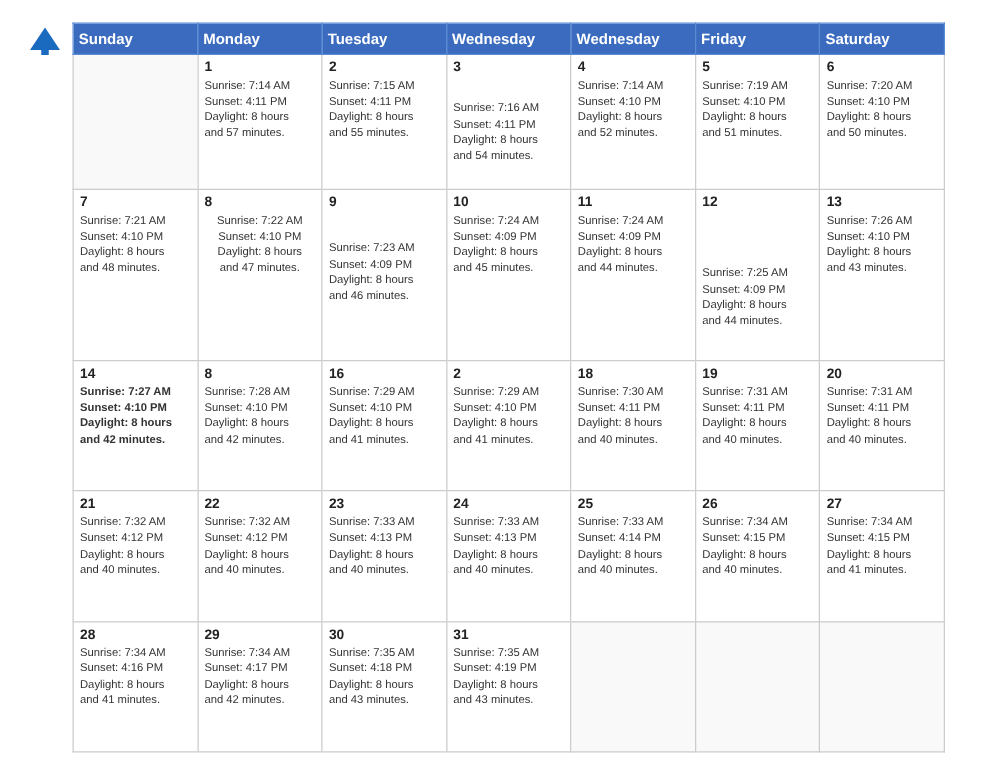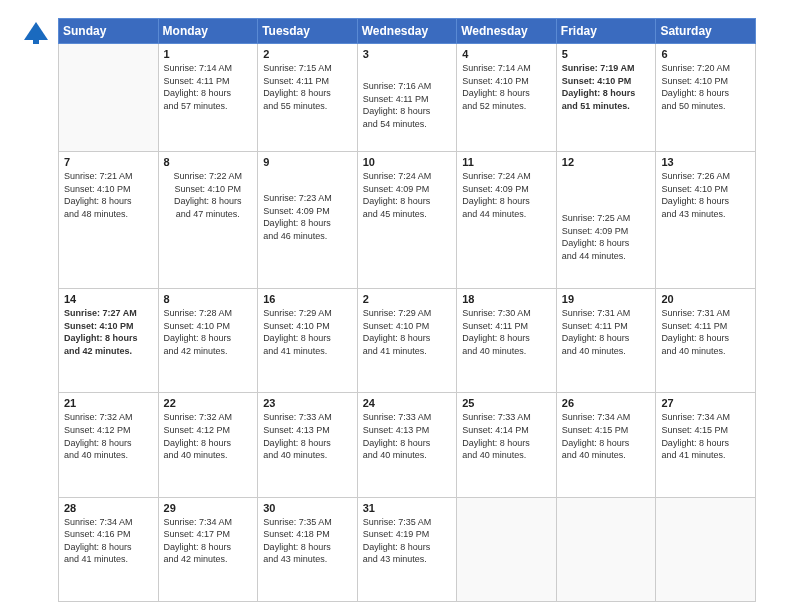--- a/index.html
+++ b/index.html
@@ -159,21 +159,21 @@
           </td>
           <td>
             <span class="day-num">4</span>
             <div class="day-detail" style="white-space: pre-line;">Sunrise: 7:14 AM
 Sunset: 4:10 PM
 Daylight: 8 hours
 and 52 minutes.</div>
           </td>
           <td>
             <span class="day-num">5</span>
-            <div class="day-detail" style="white-space: pre-line; font-weight: bold;">Sunrise: 7:19 AM
+            <div class="day-detail" style="white-space: pre-line;">Sunrise: 7:19 AM
 Sunset: 4:10 PM
 Daylight: 8 hours
 and 51 minutes.</div>
           </td>
           <td>
             <span class="day-num">6</span>
             <div class="day-detail" style="white-space: pre-line;">Sunrise: 7:20 AM
 Sunset: 4:10 PM
 Daylight: 8 hours
 and 50 minutes.</div>

